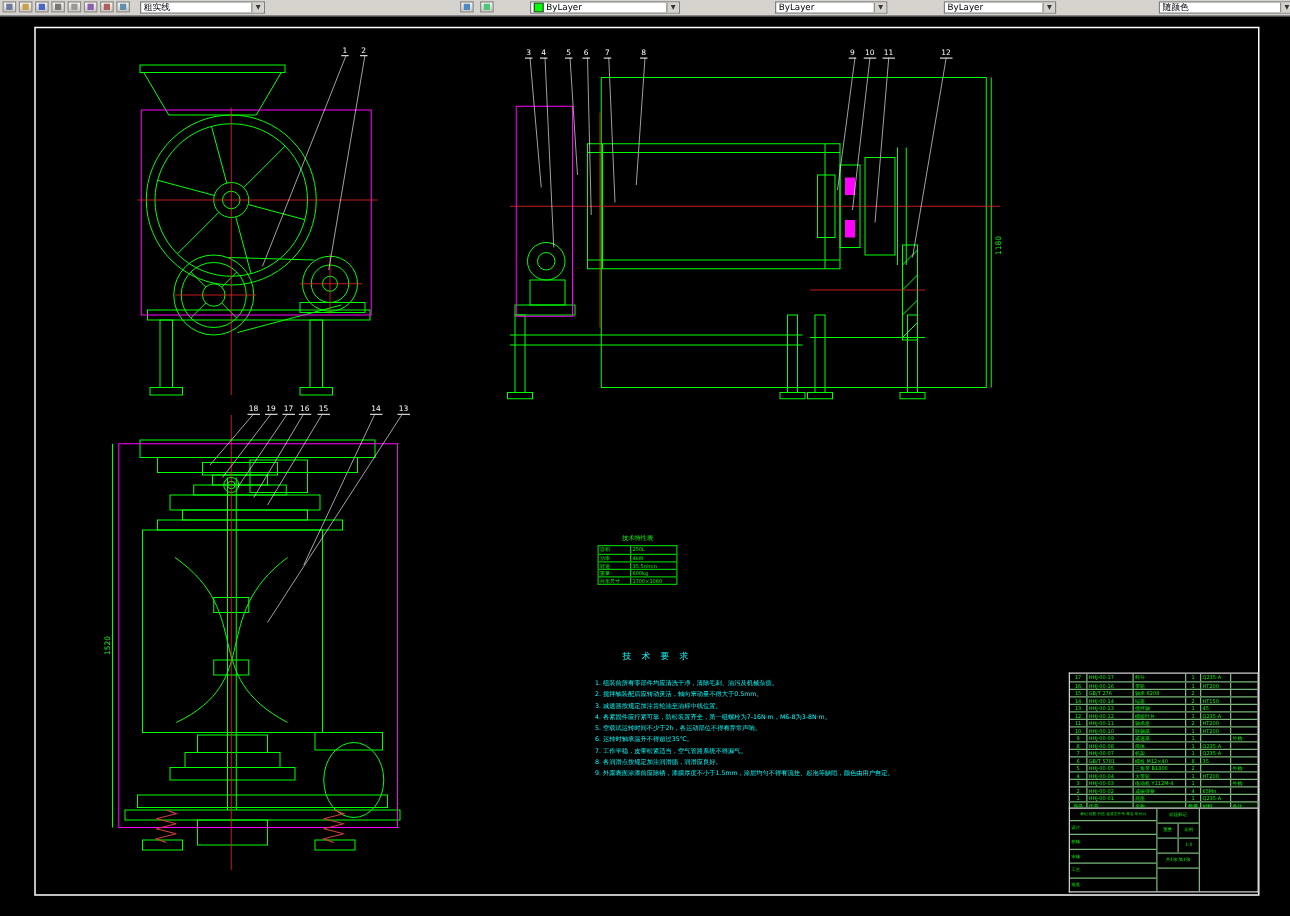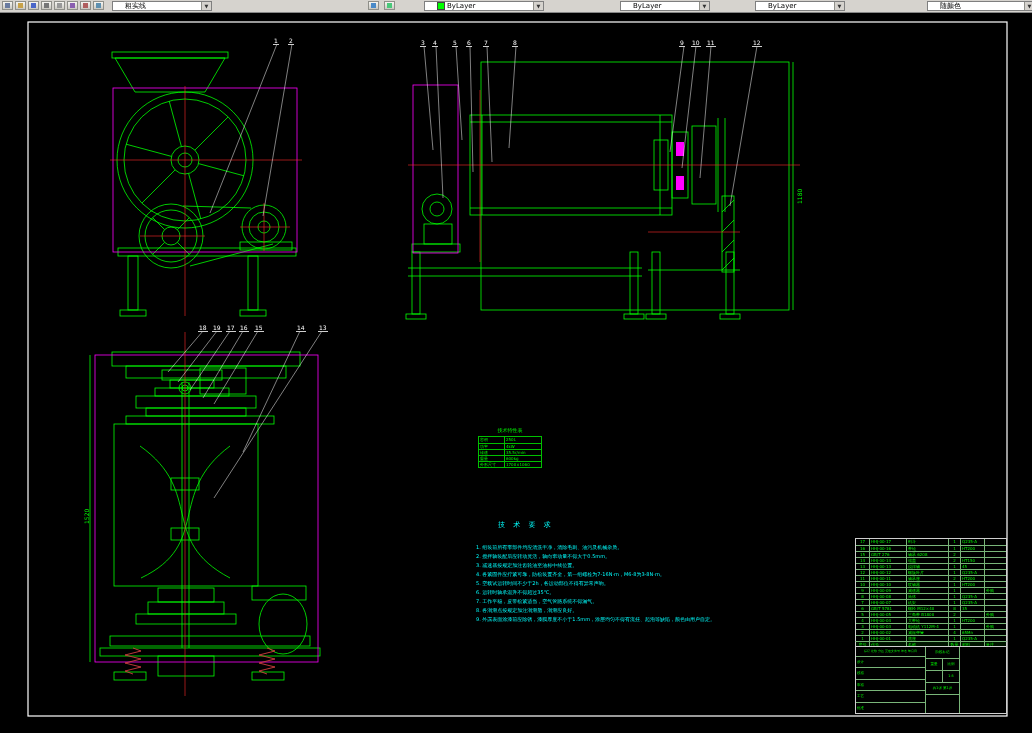--- a/index.html
+++ b/index.html
@@ -6,21 +6,21 @@
   body{width:1032px;height:733px;position:relative;overflow:hidden;
        font-family:"DejaVu Sans",sans-serif;}
   
   .toolbar{position:absolute;left:0;top:0;width:1032px;height:12px;
            background:#d6d3ce;border-bottom:1px solid #868686;z-index:9;}
   .tb-icon{position:absolute;top:1px;width:11px;height:9px;box-sizing:border-box;
            background:linear-gradient(#f7f6f2,#c9c7c0);border:1px solid #8f8f89;}
   .tb-icon i{display:block;width:5px;height:5px;margin:1px auto;background:#6a7ba0;}
   .combo{position:absolute;top:1px;height:10px;background:#fff;border:1px solid #7f7f7f;
          box-sizing:border-box;display:flex;align-items:center;font-size:7px;line-height:8px;
-         color:#000;padding-left:12px;white-space:nowrap;overflow:hidden;}
+         color:#000;padding-left:2px;white-space:nowrap;overflow:hidden;}
   .combo .arrow{margin-left:auto;width:9px;height:100%;background:#d6d3ce;
                 border-left:1px solid #8f8f89;font-size:5px;display:flex;
                 align-items:center;justify-content:center;color:#333;}
   .swatch{width:6px;height:6px;background:#00ff00;border:1px solid #444;margin-right:2px;flex:none;}
   
   .canvas{position:absolute;left:0;top:12px;width:1032px;height:721px;background:#000;}
   .canvas svg{position:absolute;left:0;top:0;}
   .callout{position:absolute;color:#fff;font-size:6px;line-height:6px;
            border-bottom:1px solid #cfcfcf;padding:0 1px;z-index:4;}
   .dim{position:absolute;color:#00ff00;font-size:6px;line-height:6px;

